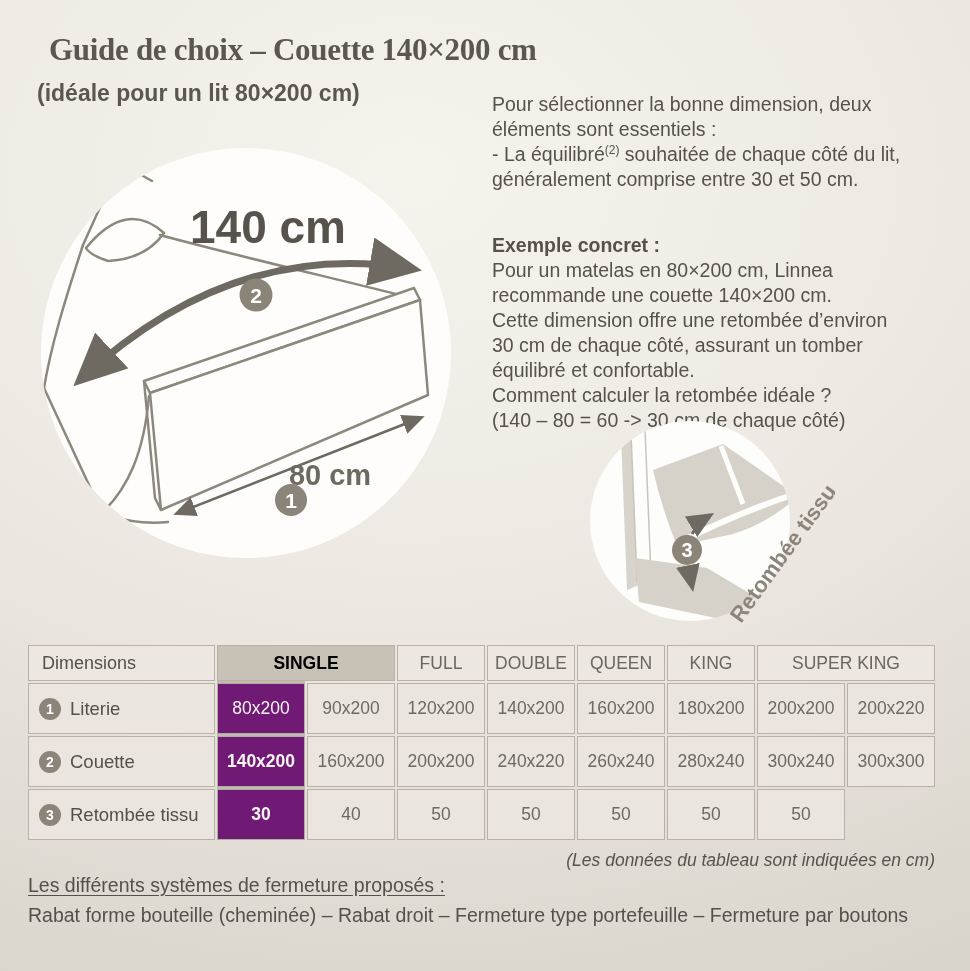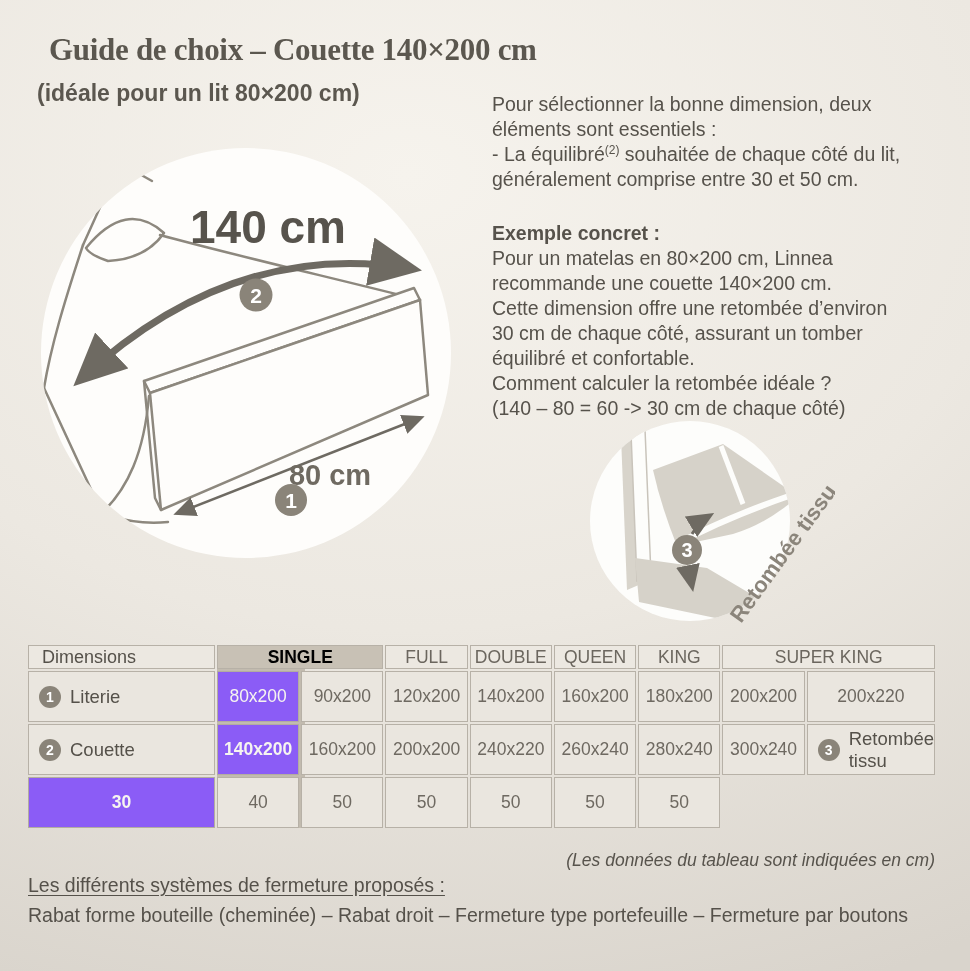--- a/index.html
+++ b/index.html
@@ -10,42 +10,42 @@
     color:#57534c;
   }
   p{margin:0;}
   .title-block{position:absolute;left:37px;top:20px;}
   .title-block h1{margin:12px;font-size:31px;font-weight:700;color:#5b574f;letter-spacing:-.3px;font-family:Liberation Serif, serif;}
   .title-block h2{margin:3px 0 0;font-size:23px;font-weight:700;color:#5b574f;}
   .intro{position:absolute;left:492px;top:92px;width:472px;font-size:19.5px;line-height:25px;color:#56524b;}
   .intro p{white-space:pre-line;}
   sup{font-size:12px;line-height:0;vertical-align:super;}
   .example{position:absolute;left:492px;top:221px;width:472px;font-size:19.5px;line-height:25px;color:#56524b;}
-  .example .example-heading{font-weight:700;}
+  .example .example-heading{font-weight:700;margin-top:12px;}
   .example .example-body{white-space:pre-line;}
   .diagram-main{position:absolute;left:28px;top:133px;}
   .diagram-drop{position:absolute;left:575px;top:406px;}
 
   .size-table{
     position:absolute;left:28px;top:645px;width:907px;
     display:grid;grid-template-columns:187px repeat(8,1fr);gap:2px;
   }
   .strip{position:absolute;left:189px;top:0;width:88px;height:100%;background:#c2bbaf;z-index:0;}
   .cell{
     position:relative;z-index:1;box-sizing:border-box;
     background:#eae6df;border:1px solid #b7b1a7;
     display:flex;align-items:center;justify-content:center;
     height:51px;font-size:17.5px;color:#6e6961;
   }
-  .cell.header{height:24px;background:#ece8e1;color:#6b665e;font-size:17.5px;}
+  .cell.header{height:36px;background:#ece8e1;color:#6b665e;font-size:17.5px;}
   .cell.corner{justify-content:flex-start;padding-left:13px;color:#55514a;font-size:18px;}
   .cell.span2{grid-column:span 2;}
   .cell.header.dark{background:#c8c1b5;font-weight:700;color:#000000;}
   .cell.label{justify-content:flex-start;padding-left:10px;gap:9px;color:#55514a;font-size:18.5px;}
-  .cell.hl{background:#8b5cf6;color:#f6f4f0;border-color:#b3aca0;}
+  .cell.hl{background:#701a75;color:#f6f4f0;border-color:#b3aca0;}
   .cell.hl.bold{font-weight:700;}
   .badge{
     width:22px;height:22px;border-radius:50%;background:#8a8479;color:#fff;
     font-size:14px;font-weight:700;display:inline-flex;align-items:center;justify-content:center;flex:0 0 auto;
   }
   .table-note{position:absolute;right:35px;top:850px;font-style:italic;font-size:17.5px;color:#57534c;}
   .closures-heading{position:absolute;left:28px;top:874px;font-size:19.5px;color:#55514a;text-decoration:underline;text-underline-offset:3px;}
   .closures-line{position:absolute;left:28px;top:904px;font-size:19.5px;color:#55514a;}
 </style>
 </head>
@@ -172,20 +172,21 @@
       <span class="badge">2</span>
       <span>Couette</span>
     </div>
   <div class="cell hl bold">140x200</div>
   <div class="cell">160x200</div>
   <div class="cell">200x200</div>
   <div class="cell">240x220</div>
   <div class="cell">260x240</div>
   <div class="cell">280x240</div>
   <div class="cell">300x240</div>
+  <div class="cell">300x300</div>
 
   <div class="cell label">
       <span class="badge">3</span>
       <span>Retombée tissu</span>
     </div>
   <div class="cell hl bold">30</div>
   <div class="cell">40</div>
   <div class="cell">50</div>
   <div class="cell">50</div>
   <div class="cell">50</div>

